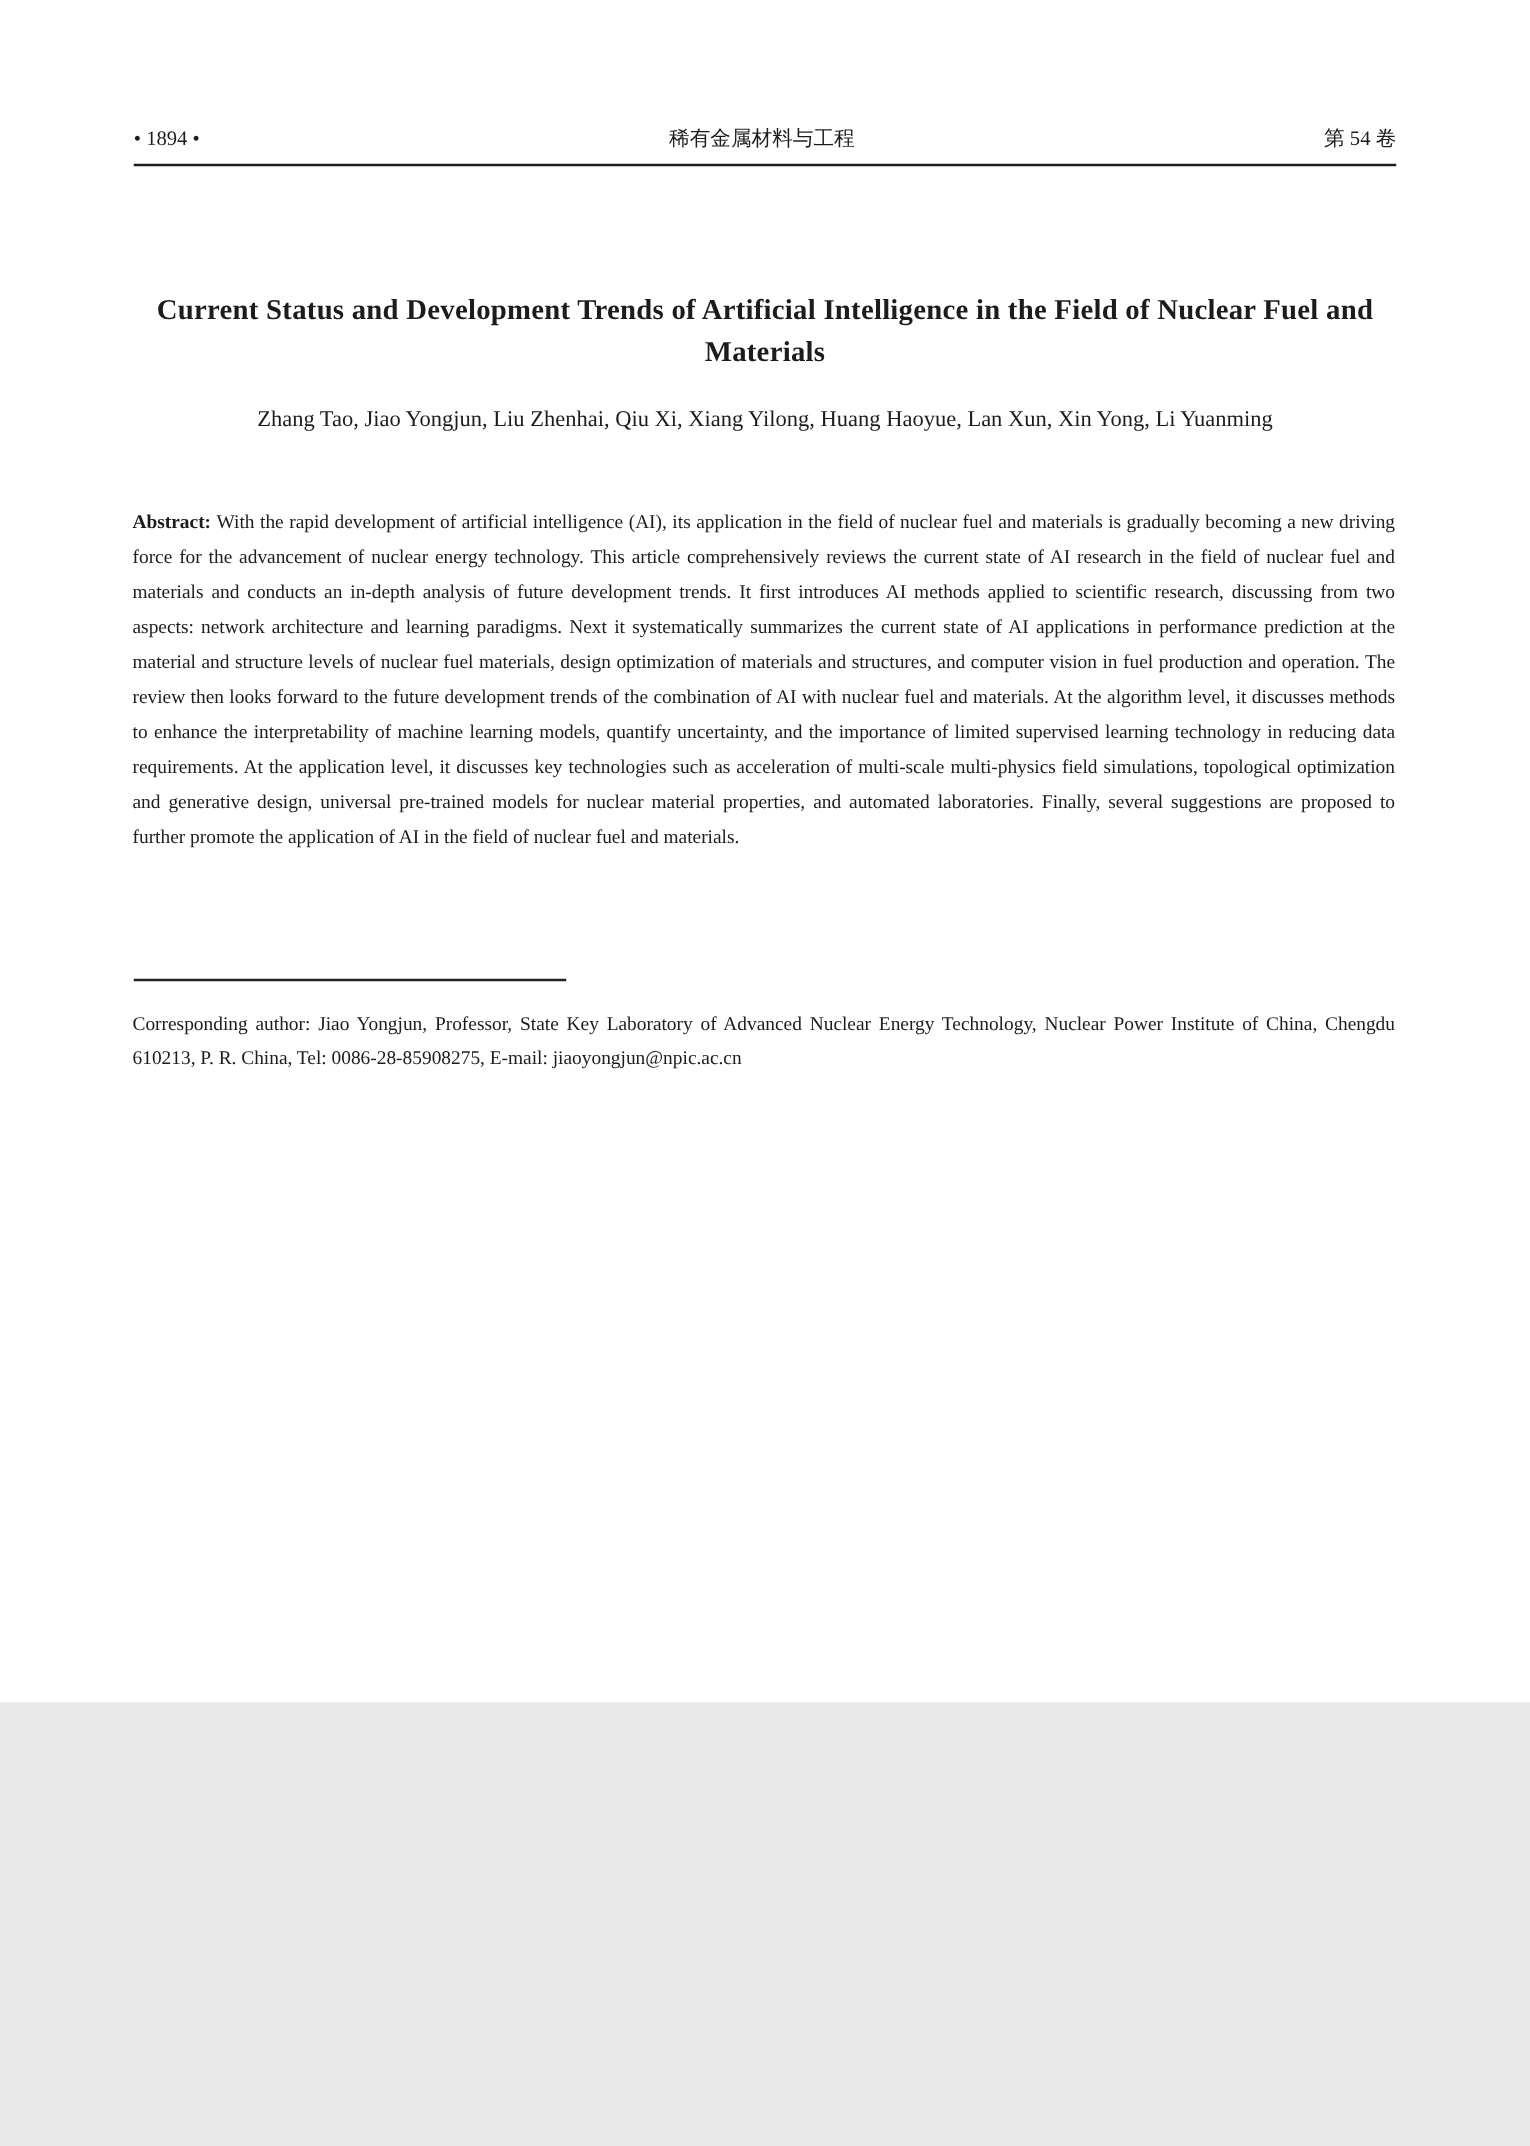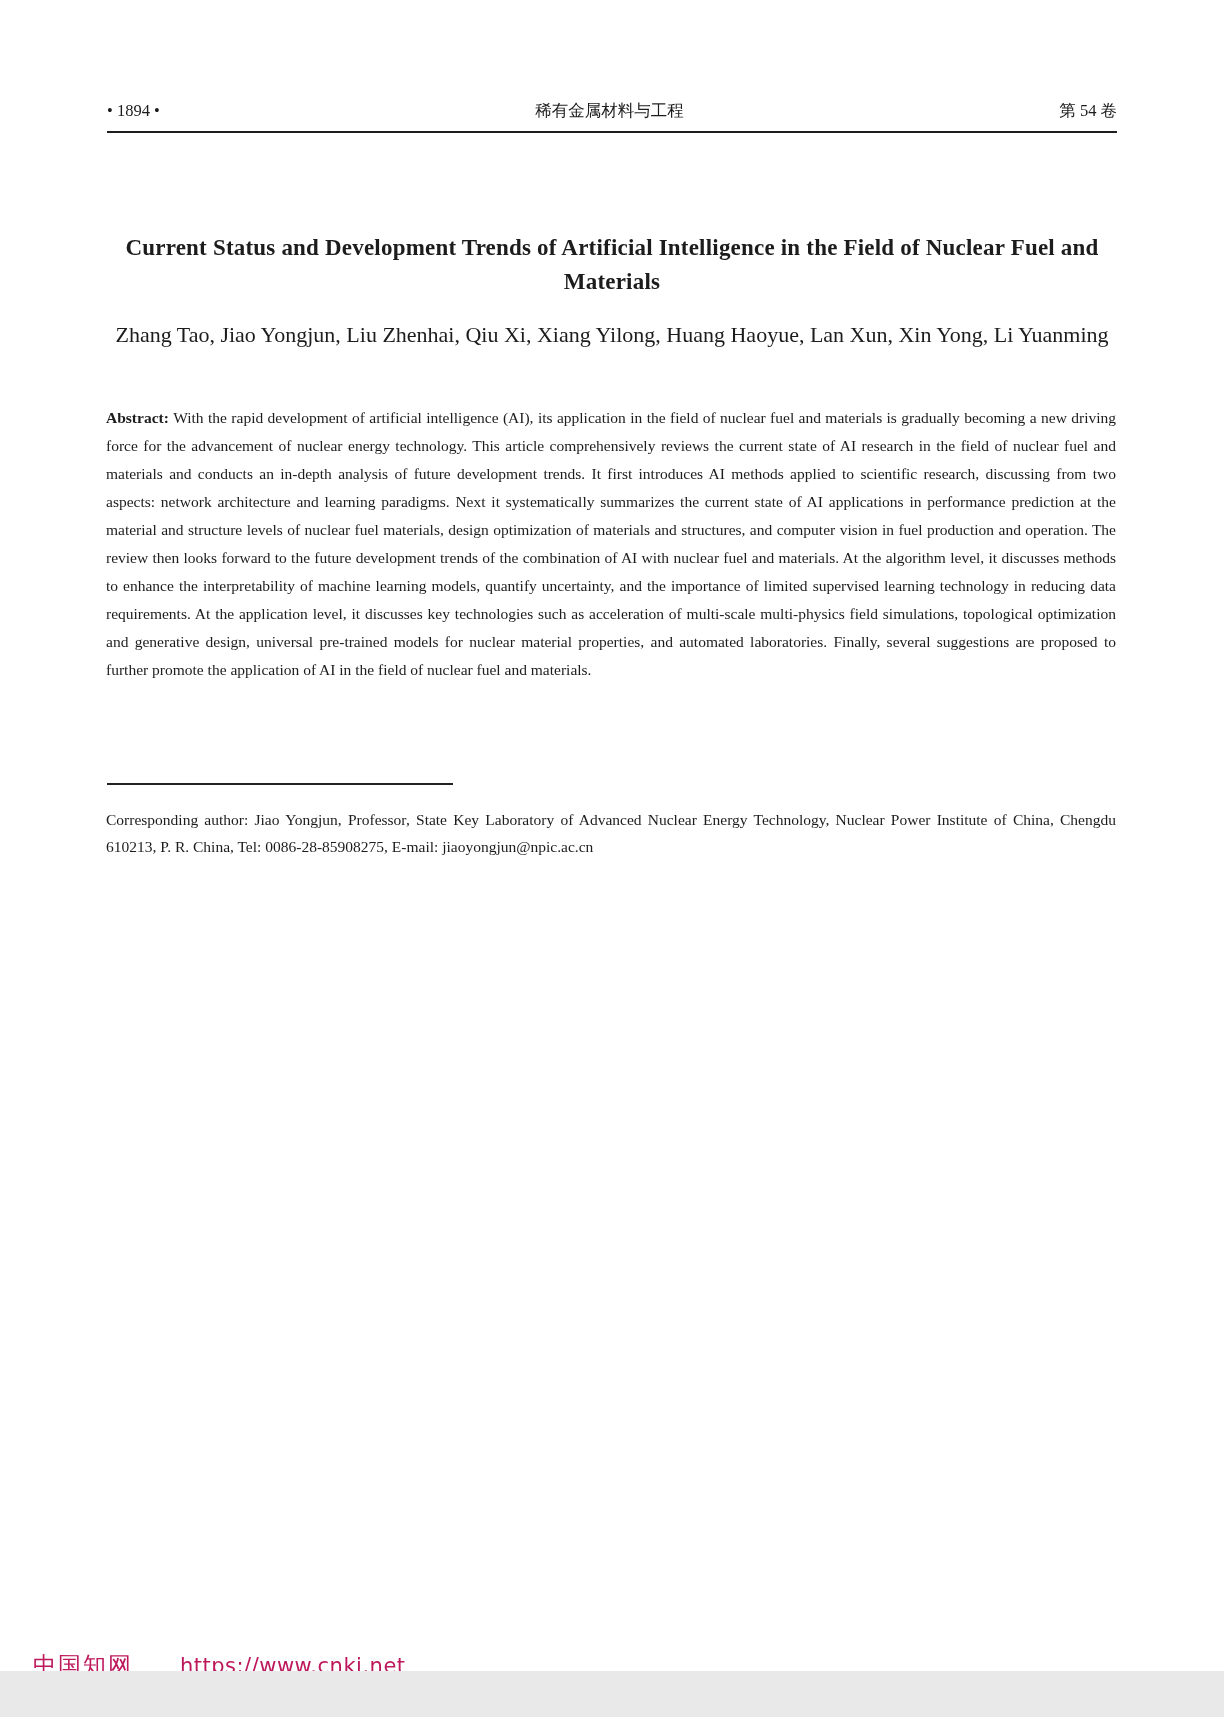--- a/index.html
+++ b/index.html
@@ -1,19 +1,19 @@
 <!DOCTYPE html>
 <html><head>
 <meta charset="utf-8">
 <style>
   html, body { margin: 0; padding: 0; background: #e9e9e9; }
   .page {
     position: relative;
     width: 1224px;
-    height: 1671px;
+    height: 1362px;
     margin: 0 auto;
     background: #ffffff;
     font-family: "Liberation Serif", serif;
     color: #1c1c1c;
     overflow: hidden;
   }
 
   
   .running-head {
     position: absolute;
@@ -36,21 +36,21 @@
     text-align: center;
     font-size: 23px;
     font-weight: bold;
     line-height: 34px;
     letter-spacing: 0.2px;
   }
   .authors-line {
     position: absolute;
     top: 324px; left: 100px; right: 100px;
     text-align: center;
-    font-size: 22px;
+    font-size: 18px;
     line-height: 22px;
   }
   .affiliation-line {
     position: absolute;
     top: 352px; left: 100px; right: 100px;
     text-align: center;
     font-size: 15px;
     line-height: 20px;
   }
 

